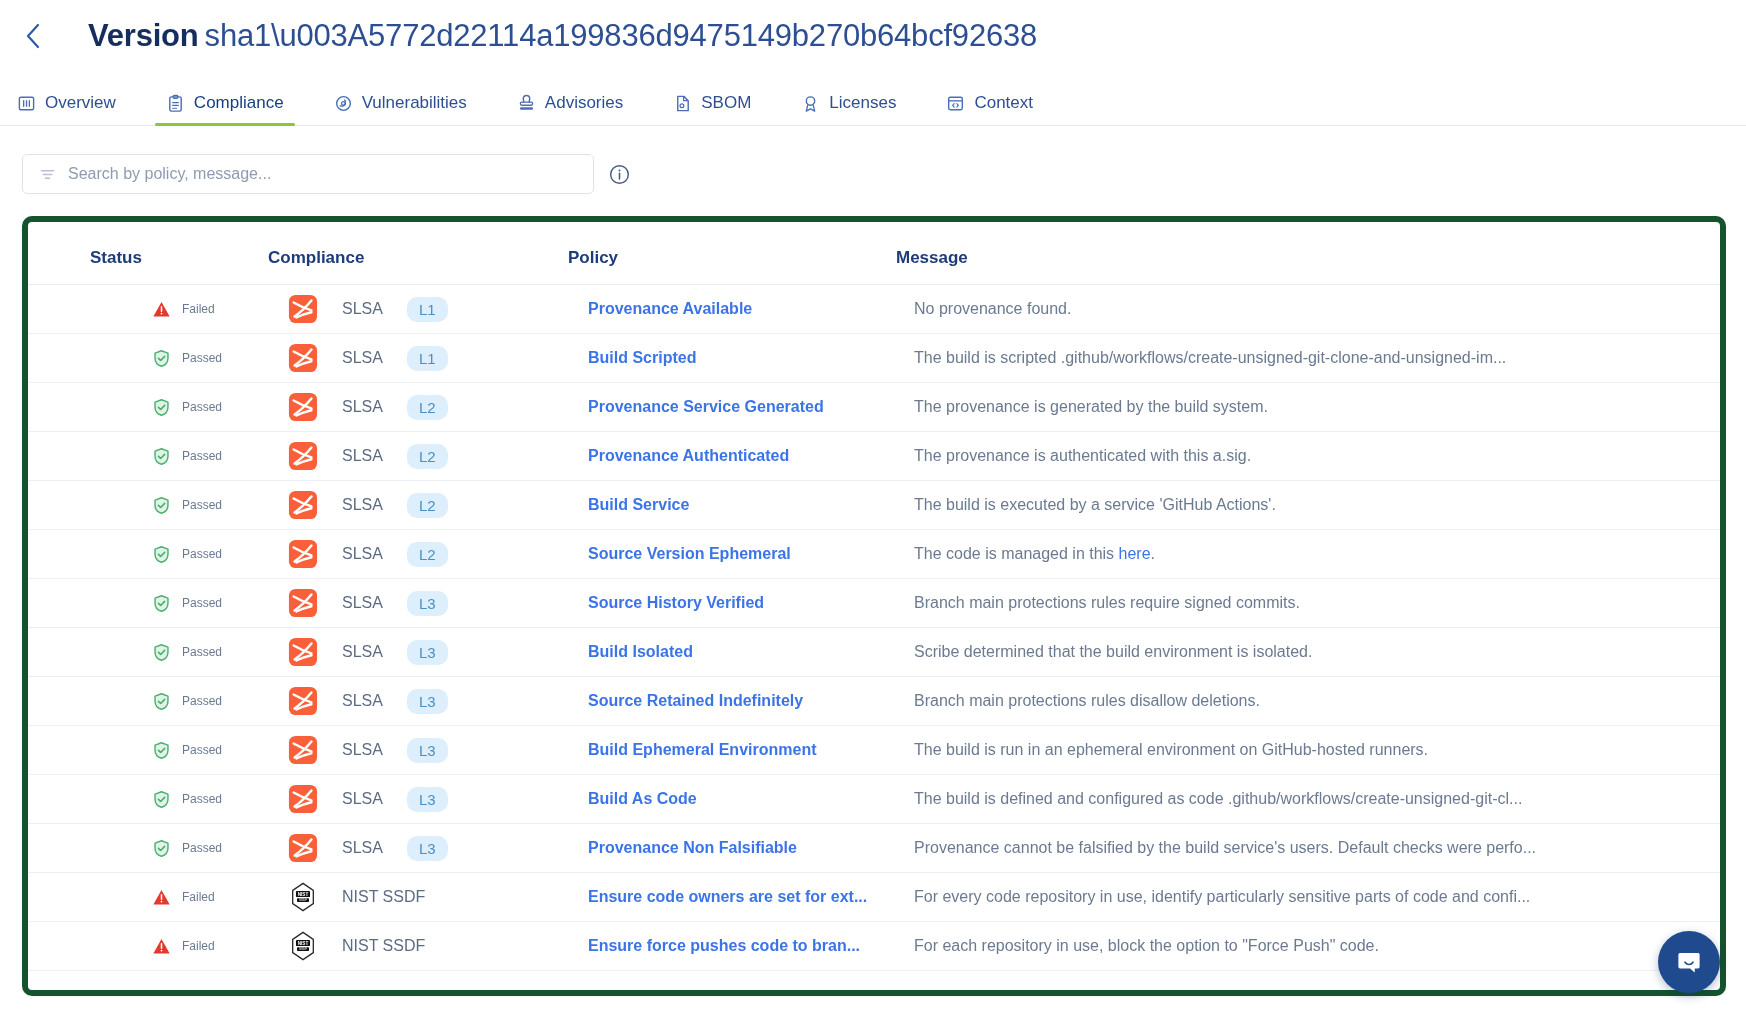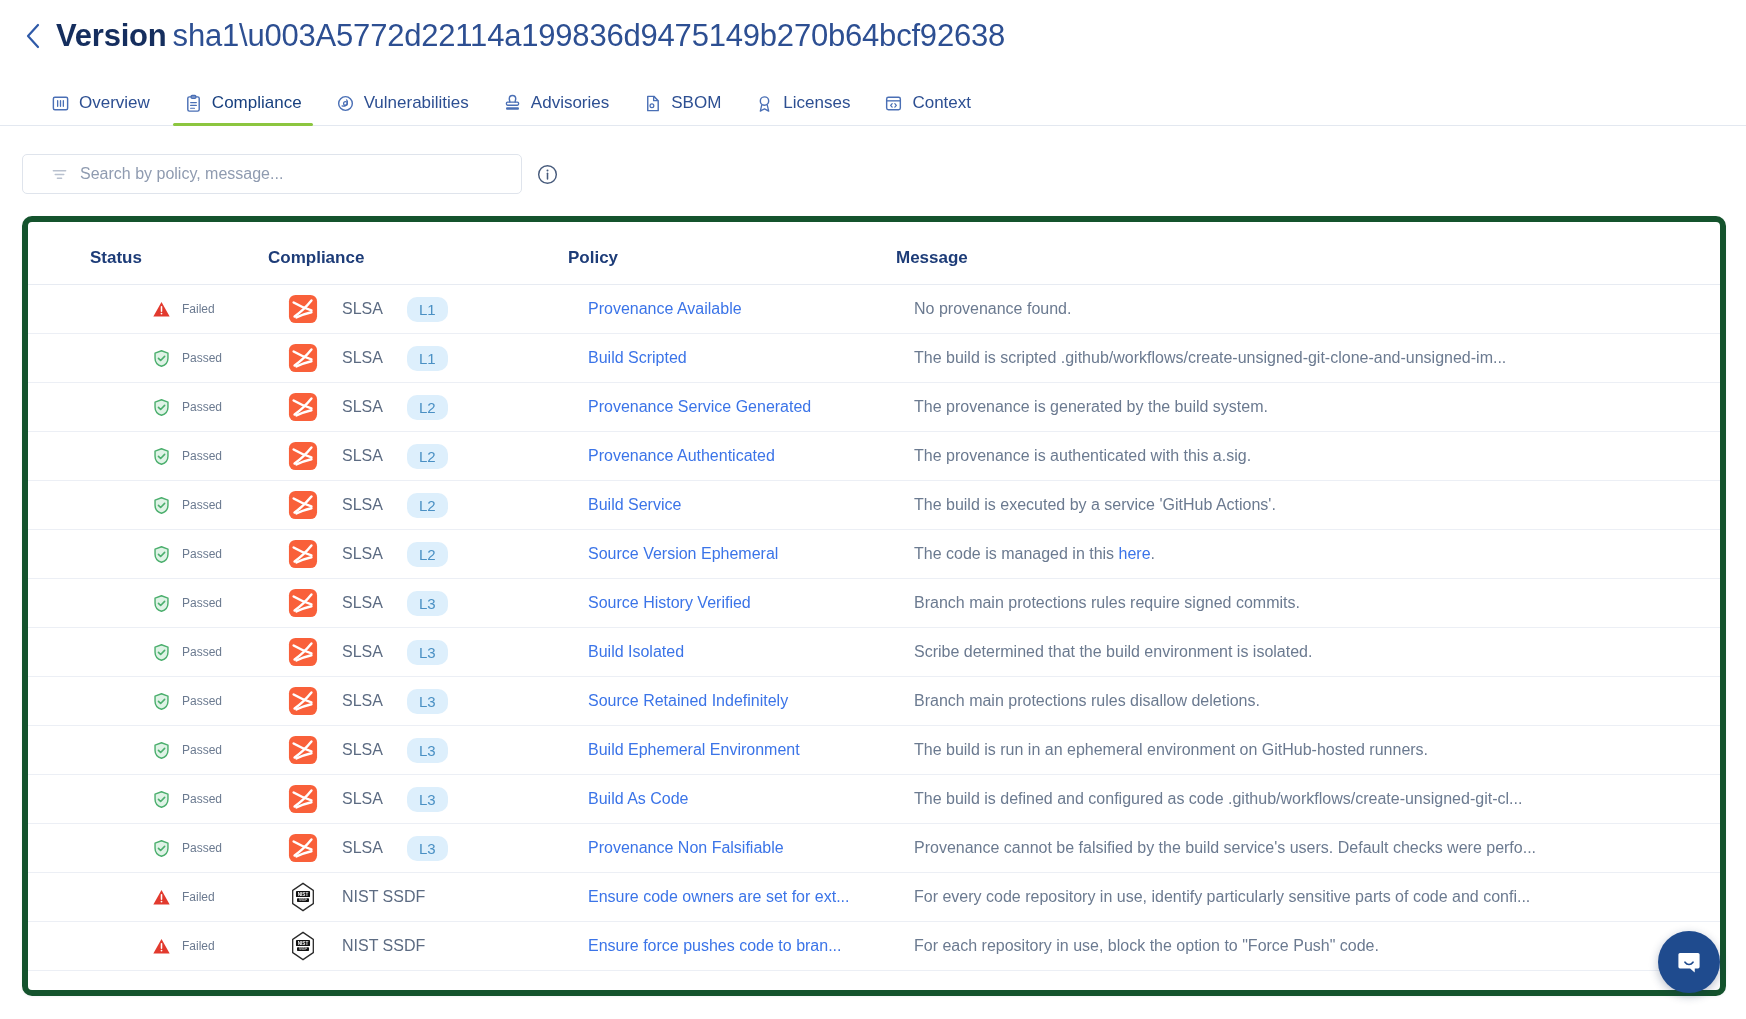--- a/index.html
+++ b/index.html
@@ -37,34 +37,34 @@
   }
   .page-title {
     font-size: 31px;
     letter-spacing: -0.2px;
     color: #1d3c78;
     white-space: nowrap;
   }
   .page-title .t-strong {
     font-weight: 700;
     color: #152e5e;
+    margin-left: 32px;
   }
   .page-title .t-light {
     font-weight: 400;
     color: #2d4f92;
     margin-left: 6px;
   }
 
   
   .tabbar {
     position: relative;
     display: flex;
     align-items: flex-end;
-    gap: 0px;
-    padding-left: 34px;
+    gap: 16px;
     margin-top: 14px;
     border-bottom: 1px solid #e3e8f0;
     height: 48px;
   }
   .tab {
     display: flex;
     align-items: center;
     gap: 9px;
     padding: 0 17px 12px 17px;
     font-size: 17px;
@@ -97,28 +97,28 @@
 
   
   .searchrow {
     display: flex;
     align-items: center;
     gap: 14px;
     padding: 28px 0 0 22px;
   }
   .searchbox {
     position: relative;
-    width: 500px;
+    width: 572px;
     height: 40px;
     border: 1px solid #dfe4ec;
     border-radius: 5px;
     background: #ffffff;
     display: flex;
     align-items: center;
-    padding: 0 28px;
+    padding: 0 16px;
   }
   .searchbox .filter-ico {
     width: 17px; height: 17px;
     margin-right: 10px;
     flex: 0 0 auto;
     color: #b9c1cf;
   }
   .searchbox input {
     border: 0;
     outline: 0;
@@ -165,21 +165,21 @@
     border-bottom: 1px solid #eceff5;
     font-size: 15.5px;
     color: #64748b;
     vertical-align: middle;
     overflow: hidden;
   }
   table.ctable tr:last-child td { border-bottom: 1px solid #eceff5; }
 
   .col-status { width: 220px; padding-left: 62px !important; }
   .col-comp   { width: 300px; padding-left: 20px !important; }
-  .col-policy { width: 330px; padding-left: 20px !important; }
+  .col-policy { width: 330px; padding-left: 20px !important; font-weight: bold; }
   .col-msg    { padding-left: 18px !important; }
 
   .cell-status {
     display: flex;
     align-items: center;
     gap: 11px;
     padding-left: 62px;
     color: #6b7a90;
     font-size: 12px;
   }

